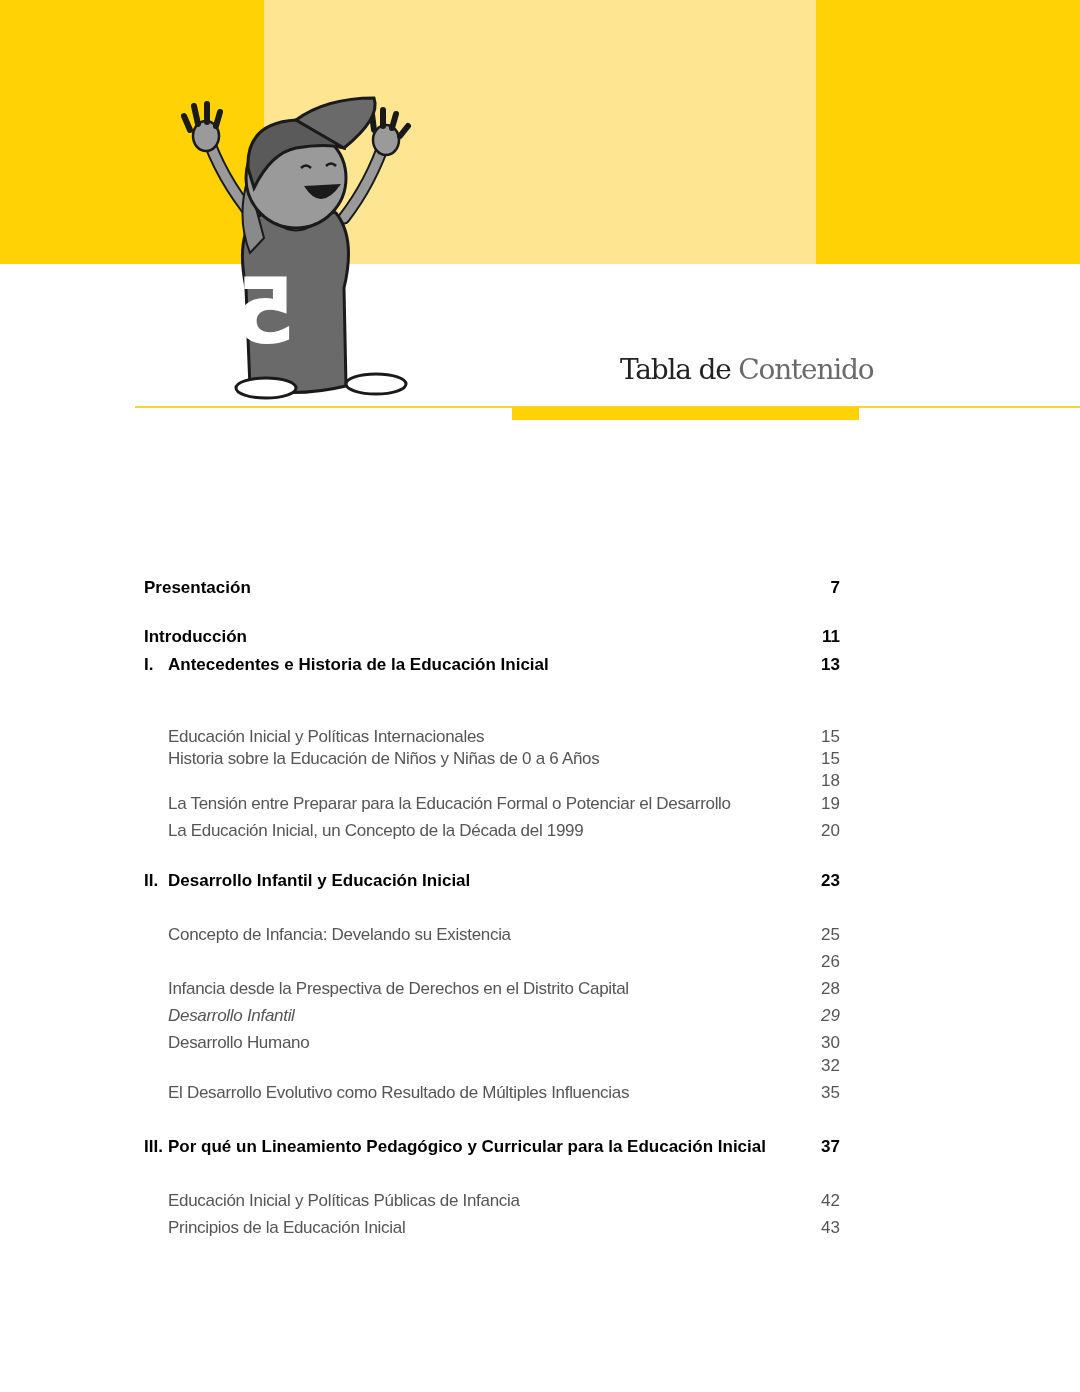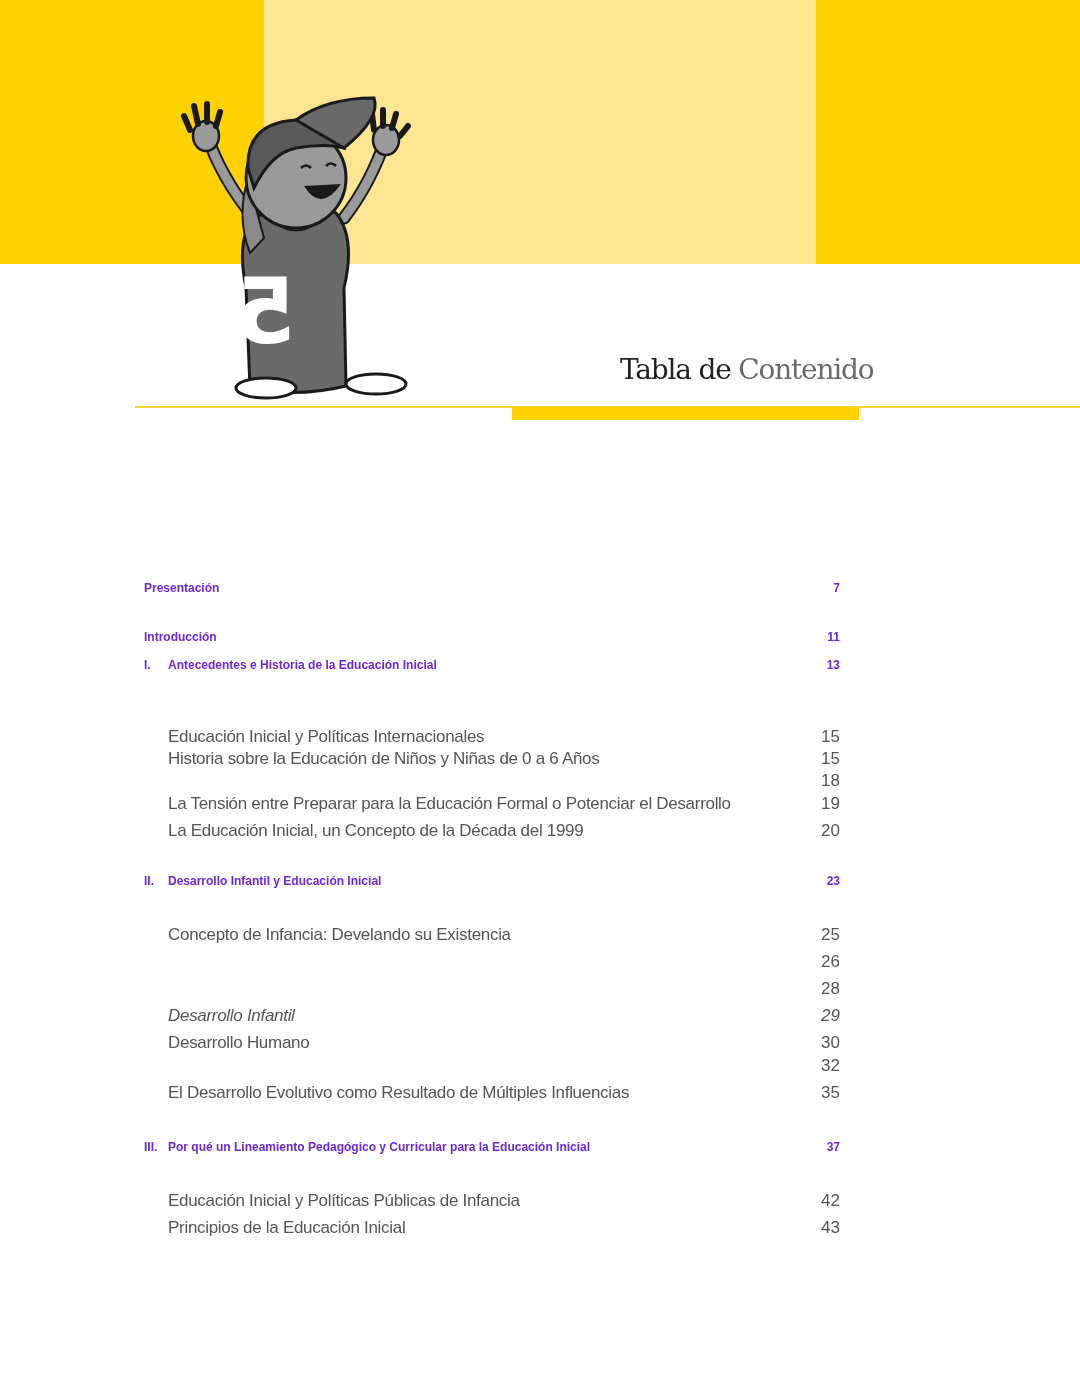--- a/index.html
+++ b/index.html
@@ -18,21 +18,21 @@
       position: absolute; left: 620px; top: 350px;
       font-family: "DejaVu Serif", serif; font-size: 28px; letter-spacing: -1.2px;
       white-space: nowrap; line-height: 40px;
     }
     .title .t1 { color: #222222; }
     .title .t2 { color: #6a6a6a; text-align: center; }
     .toc { position: absolute; left: 0; top: 0; width: 1080px; }
     .row { position: absolute; left: 144px; width: 700px; height: 24px; line-height: 24px; font-size: 16.5px; }
     .row .label { position: absolute; left: 0; white-space: nowrap; }
     .row .page { position: absolute; right: 4px; text-align: right; }
-    .row.main { font-weight: bold; color: #6d28d9; font-family: "Liberation Sans", sans-serif; font-size: 12px; }
+    .row.main { font-weight: bold; color: #000000; font-family: "Liberation Sans", sans-serif; font-size: 17px; }
     .row.main .num { display: inline-block; width: 24px; }
     .row.sub { color: #555555; font-family: "Liberation Sans", sans-serif; font-size: 17px; }
     .row.sub .label { left: 24px; letter-spacing: -0.3px; }
   </style>
 </head>
 <body>
 
 <div class="band-left"></div>
 <div class="band-mid"></div>
 <div class="band-right"></div>
@@ -116,20 +116,21 @@
       <span class="page">23</span>
     </div>
     <div class="row sub" style="top: 923px;">
       <span class="label"><span>Concepto de Infancia: Develando su Existencia</span></span>
       <span class="page">25</span>
     </div>
     <div class="row sub" style="top: 950px;">
       <span class="page">26</span>
     </div>
     <div class="row sub" style="top: 977px;">
+      <span class="label"><span>Infancia desde la Prespectiva de Derechos en el Distrito Capital</span></span>
       <span class="page">28</span>
     </div>
     <div class="row sub" style="top: 1004px; font-style: italic;">
       <span class="label"><span>Desarrollo Infantil</span></span>
       <span class="page">29</span>
     </div>
     <div class="row sub" style="top: 1031px;">
       <span class="label"><span>Desarrollo Humano</span></span>
       <span class="page">30</span>
     </div>

